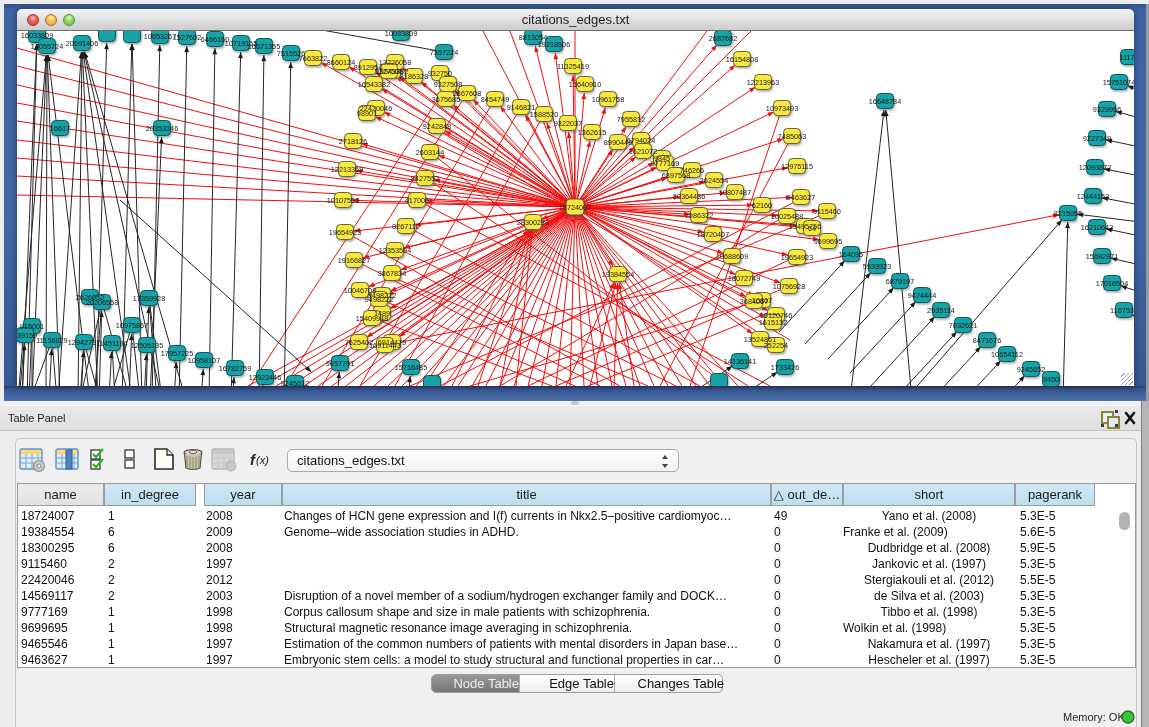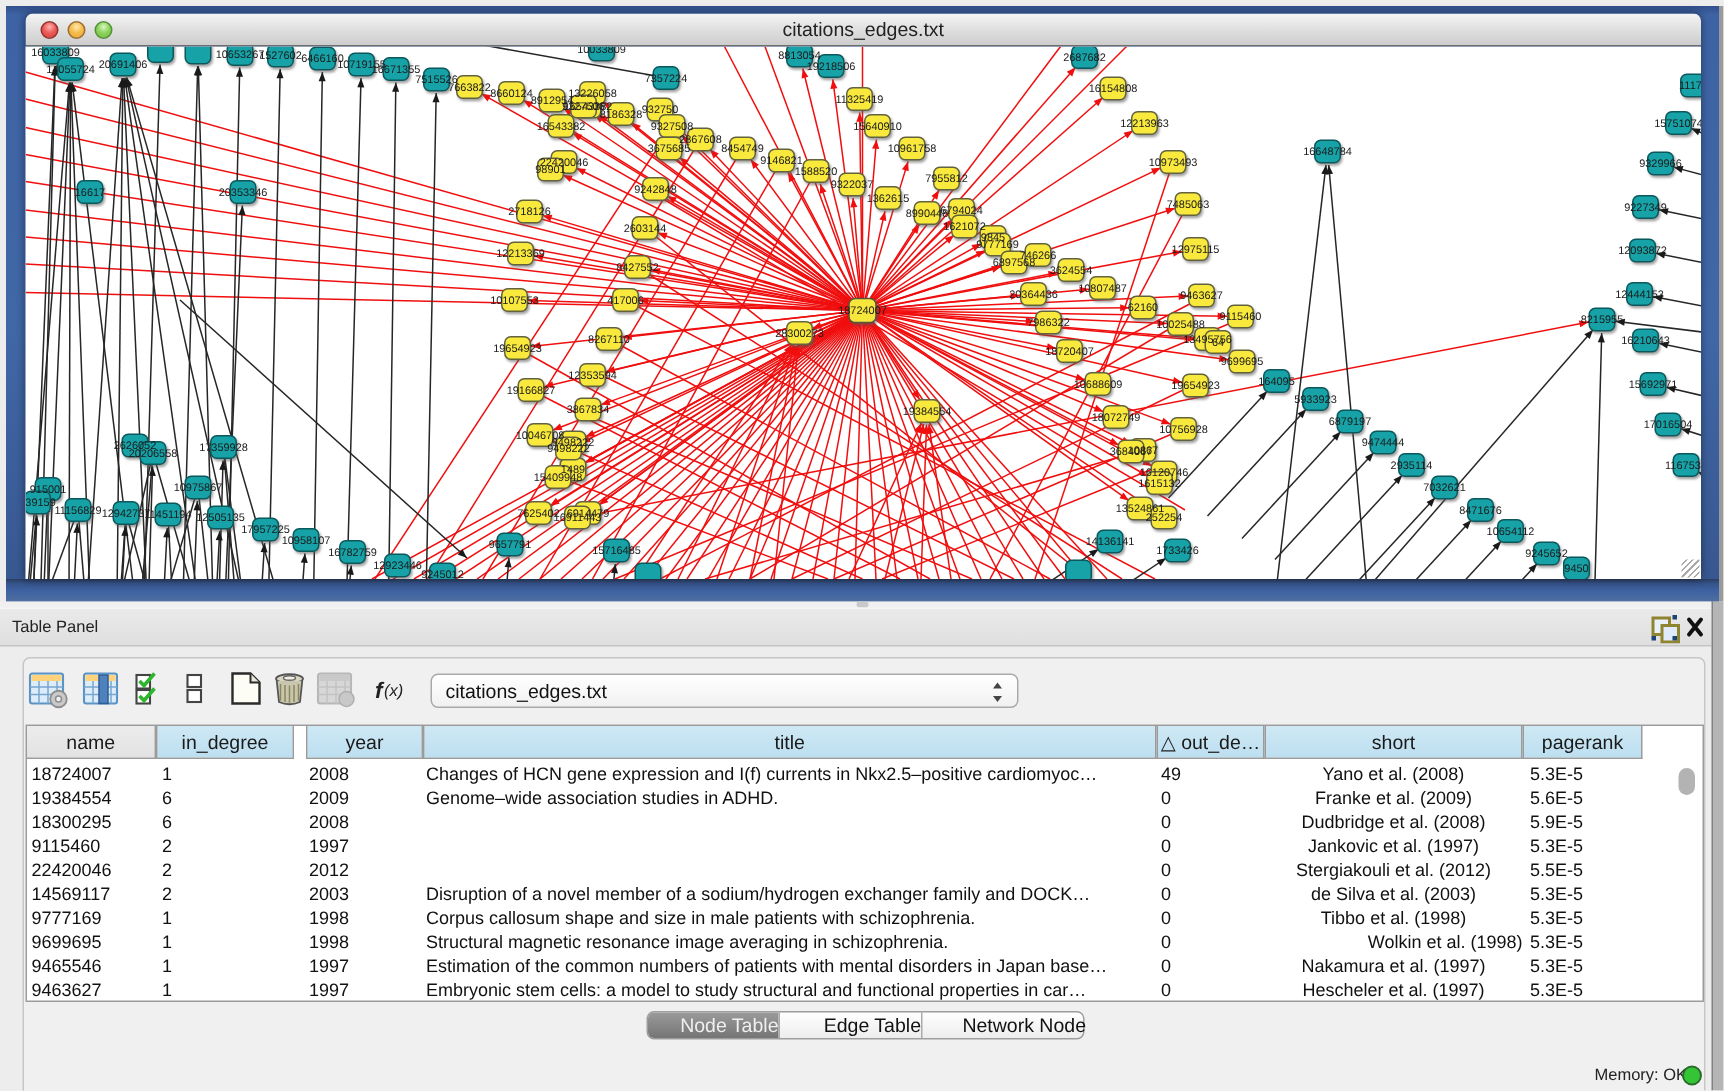--- a/index.html
+++ b/index.html
@@ -835,21 +835,21 @@
       <span style="left:756px">49</span>
       <span style="left:825px;width:172px;text-align:center">Yano et al. (2008)</span>
       <span style="left:1002px">5.3E-5</span>
     </div>
 <div class="trow" style="top:40px">
       <span style="left:3px">19384554</span>
       <span style="left:90px">6</span>
       <span style="left:188px">2009</span>
       <span style="left:266px">Genome–wide association studies in ADHD.</span>
       <span style="left:756px">0</span>
-      <span style="left:825px;width:172px;text-align:center">Franke et al. (2009)</span>
+      <span style="left:825px;width:172px;">Franke et al. (2009)</span>
       <span style="left:1002px">5.6E-5</span>
     </div>
 <div class="trow" style="top:56px">
       <span style="left:3px">18300295</span>
       <span style="left:90px">6</span>
       <span style="left:188px">2008</span>
       <span style="left:756px">0</span>
       <span style="left:825px;width:172px;text-align:center">Dudbridge et al. (2008)</span>
       <span style="left:1002px">5.9E-5</span>
     </div>
@@ -886,21 +886,21 @@
       <span style="left:756px">0</span>
       <span style="left:825px;width:172px;text-align:center">Tibbo et al. (1998)</span>
       <span style="left:1002px">5.3E-5</span>
     </div>
 <div class="trow" style="top:136px">
       <span style="left:3px">9699695</span>
       <span style="left:90px">1</span>
       <span style="left:188px">1998</span>
       <span style="left:266px">Structural magnetic resonance image averaging in schizophrenia.</span>
       <span style="left:756px">0</span>
-      <span style="left:825px;width:172px;text-align:right">Wolkin et al. (1998)</span>
+      <span style="left:825px;width:172px;text-align:left">Wolkin et al. (1998)</span>
       <span style="left:1002px">5.3E-5</span>
     </div>
 <div class="trow" style="top:152px">
       <span style="left:3px">9465546</span>
       <span style="left:90px">1</span>
       <span style="left:188px">1997</span>
       <span style="left:266px">Estimation of the common numbers of patients with mental disorders in Japan base…</span>
       <span style="left:756px">0</span>
       <span style="left:825px;width:172px;text-align:center">Nakamura et al. (1997)</span>
       <span style="left:1002px">5.3E-5</span>
@@ -912,20 +912,20 @@
       <span style="left:266px">Embryonic stem cells: a model to study structural and functional properties in car…</span>
       <span style="left:756px">0</span>
       <span style="left:825px;width:172px;text-align:center">Hescheler et al. (1997)</span>
       <span style="left:1002px">5.3E-5</span>
     </div>
 <div class="scrollbar"></div>
 </div>
 <div class="tabs">
  <div class="seg sel" style="left:0;width:87px">Node Table</div>
  <div class="seg" style="left:87px;width:95px;border-left:1px solid #aaa">Edge Table</div>
- <div class="seg" style="left:182px;width:110px;border-left:1px solid #aaa">Network Node</div>
+ <div class="seg" style="left:182px;width:110px;border-left:1px solid #aaa">Changes Table</div>
 </div>
 <div class="memory">
  <span style="position:absolute;left:1063px;top:8px">Memory: OK</span>
  <svg width="16" height="16" style="position:absolute;left:1120px;top:6px">
       <circle cx="8" cy="8" r="6" fill="#35c435" stroke="#2a6b2a" stroke-width="1.3"></circle>
     </svg>
 </div>
 
 </body></html>

